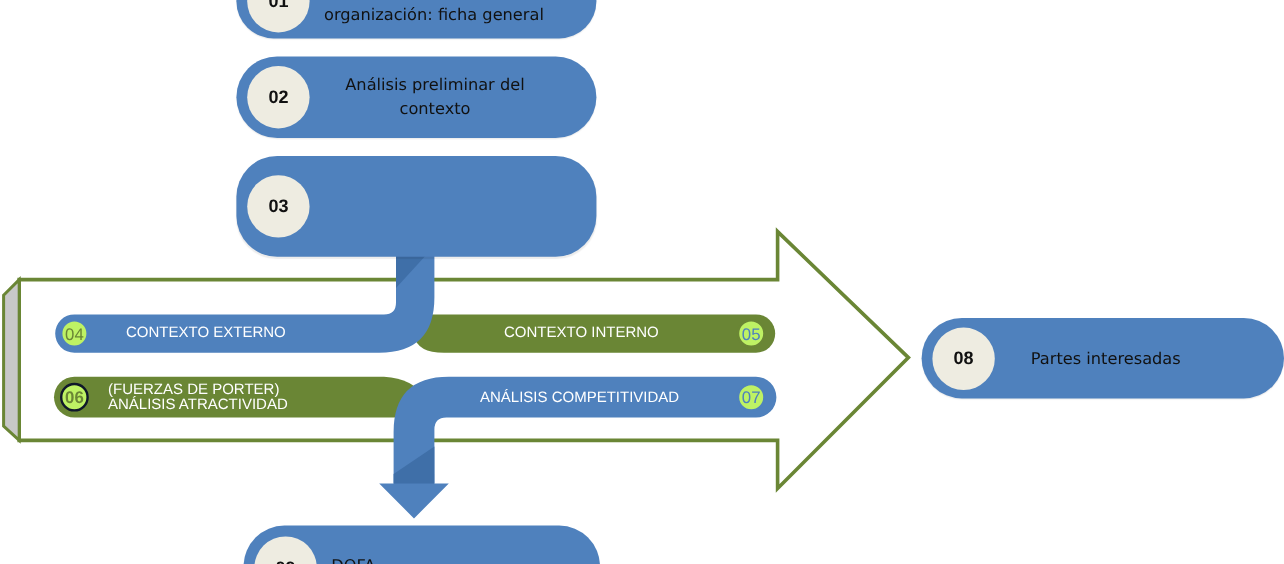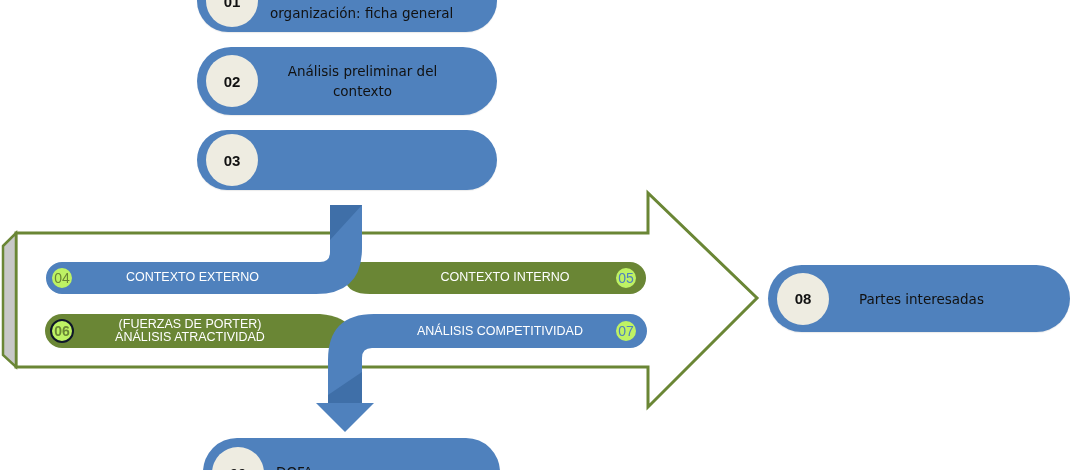--- a/index.html
+++ b/index.html
@@ -14,21 +14,21 @@
     font-family: "Liberation Sans", sans-serif; font-weight: bold; font-size: 15px; color: #111;
     margin-left: 9px; flex: 0 0 auto;
   }
   .pill .txt {
     margin-left: 12px; font-family: "DejaVu Sans", sans-serif; font-size: 13.5px; line-height: 20px; color: #111;
     width: 185px;
   }
   #diagram { position: absolute; left: 0; top: 0; }
   .band-label {
     position: absolute; color: #ffffff; font-family: "Liberation Sans", sans-serif; font-size: 12.5px;
-    text-align: center; line-height: 13px;
+    line-height: 13px;
   }
   .badge {
     position: absolute; width: 24px; height: 24px; border-radius: 50%; background: #bef264;
     display: flex; align-items: center; justify-content: center; font-family: "Liberation Sans", sans-serif;
     font-size: 14px; box-sizing: border-box;
   }
 </style>
 </head>
 <body>
 
@@ -50,21 +50,21 @@
 </svg>
 
 <div class="pill" style="left:197px; top:-30px; width:300px; height:62px;">
   <div class="num">01</div>
   <div class="txt" style="padding-top:24px;">organización: ficha general</div>
 </div>
 <div class="pill" style="left:197px; top:47px; width:300px; height:68px;text-align:center;">
   <div class="num">02</div>
   <div class="txt">Análisis preliminar del contexto</div>
 </div>
-<div class="pill" style="left:197px; top:130px; width:300px; height:60px;">
+<div class="pill" style="left:197px; top:130px; width:300px; height:84px;">
   <div class="num">03</div>
 </div>
 <div class="pill" style="left:768px; top:265px; width:302px; height:67px;gap:18px;">
   <div class="num">08</div>
   <div class="txt">Partes interesadas</div>
 </div>
 <div class="pill" style="left:203px; top:438px; width:297px; height:68px; align-items:flex-start;">
   <div class="num" style="margin-top:9px;">09</div>
   <div class="txt" style="margin-top:24px;">DOFA</div>
 </div>

